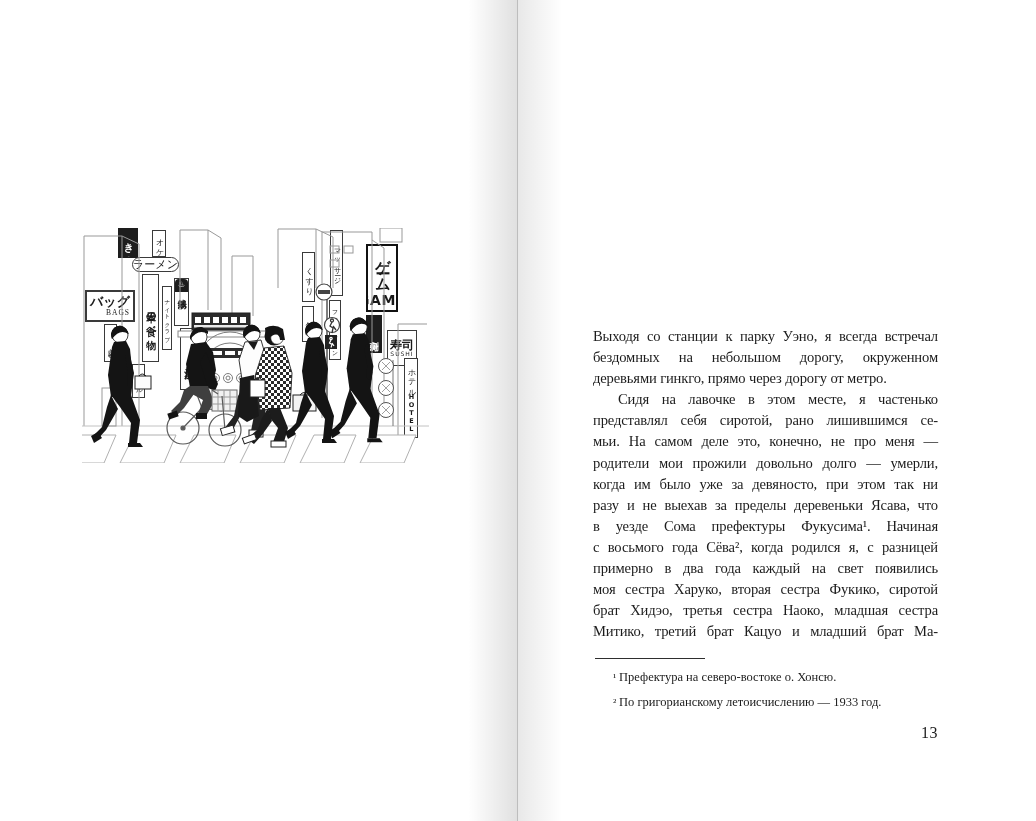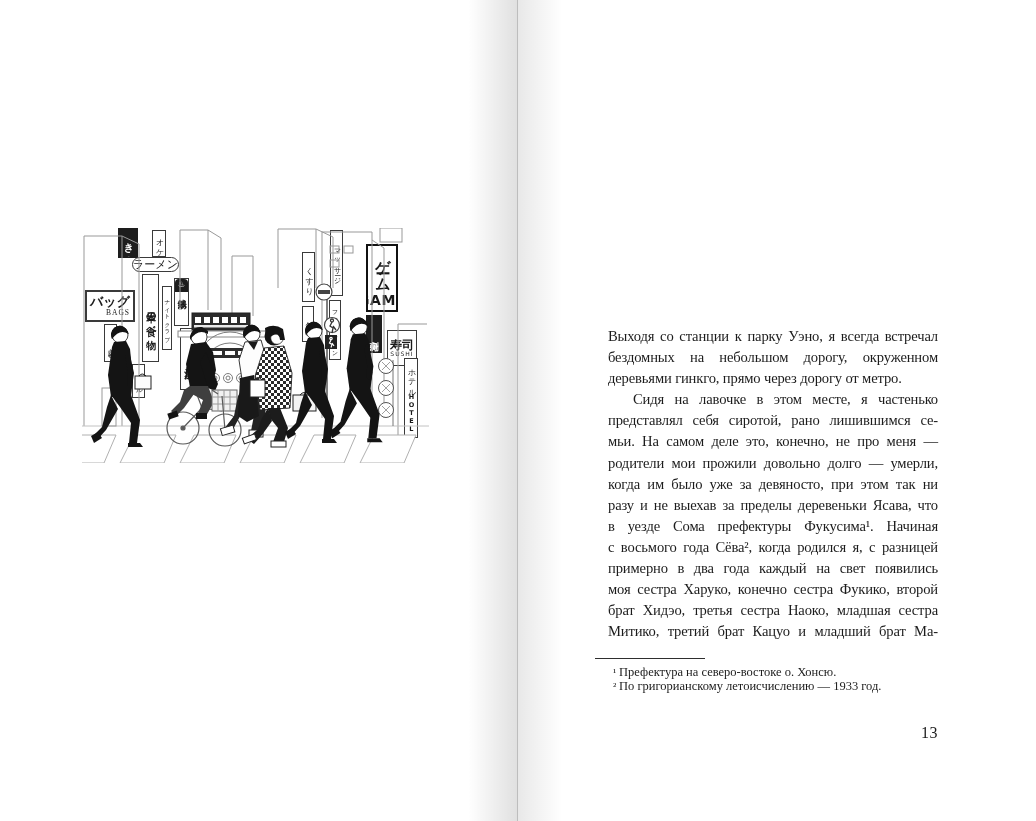--- a/index.html
+++ b/index.html
@@ -11,25 +11,25 @@
   .spine-line{position:absolute;left:517px;top:0;width:1px;height:821px;background:#bdbdbd;}
   .spine-shadow-right{position:absolute;left:518px;top:0;width:44px;height:821px;
      background:linear-gradient(to right,rgba(0,0,0,0.09) 0%,rgba(0,0,0,0) 100%);}
   .page{position:absolute;top:0;height:821px;}
   .page-left{left:0;width:517px;}
   .page-right{left:518px;width:518px;}
 
   
   .text-column{position:absolute;left:75px;top:326px;width:345px;
      font-size:14.6px;line-height:21.1px;letter-spacing:-0.15px;}
-  .line{text-align:justify;margin-left:15px;}
+  .line{text-align:justify;}
   .line.just{text-align-last:justify;}
   .line.indent{text-indent:25px;}
   .footnotes{position:absolute;left:75px;top:658px;width:345px;
-     font-size:12.5px;line-height:14px;}
+     font-size:12.5px;line-height:25px;}
   .fn-rule{width:110px;height:0;border-top:1.3px solid #2e2e2e;margin:0 0 6px 2px;}
   .fn{text-indent:20px;}
   .fn .fnm{font-size:11px;}
   .page-number{position:absolute;left:75px;top:724px;width:345px;text-align:right;
      font-size:16px;letter-spacing:0.5px;}
 
   
   .illus{position:absolute;left:82px;top:228px;width:347px;height:235px;}
   .illus svg{position:absolute;left:0;top:0;}
   .layer-bg{z-index:1;}
@@ -289,21 +289,21 @@
         <div class="line">деревьями гинкго, прямо через дорогу от метро.</div>
         <div class="line just indent">Сидя на лавочке в этом месте, я частенько</div>
         <div class="line just">представлял себя сиротой, рано лишившимся се-</div>
         <div class="line just">мьи. На самом деле это, конечно, не про меня —</div>
         <div class="line just">родители мои прожили довольно долго — умерли,</div>
         <div class="line just">когда им было уже за девяносто, при этом так ни</div>
         <div class="line just">разу и не выехав за пределы деревеньки Ясава, что</div>
         <div class="line just">в уезде Сома префектуры Фукусима¹. Начиная</div>
         <div class="line just">с восьмого года Сёва², когда родился я, с разницей</div>
         <div class="line just">примерно в два года каждый на свет появились</div>
-        <div class="line just">моя сестра Харуко, конечно сестра Фукико, второй</div>
+        <div class="line just">моя сестра Харуко, вторая сестра Фукико, сиротой</div>
         <div class="line just">брат Хидэо, третья сестра Наоко, младшая сестра</div>
         <div class="line just">Митико, третий брат Кацуо и младший брат Ма-</div>
       </div>
     <div class="footnotes">
       <div class="fn-rule"></div>
     <div class="fn"><span class="fnm">¹ </span>Префектура на северо-востоке о. Хонсю.</div>
         <div class="fn"><span class="fnm">² </span>По григорианскому летоисчислению — 1933 год.</div>
       </div>
     <div class="page-number">13</div>
   </div>

